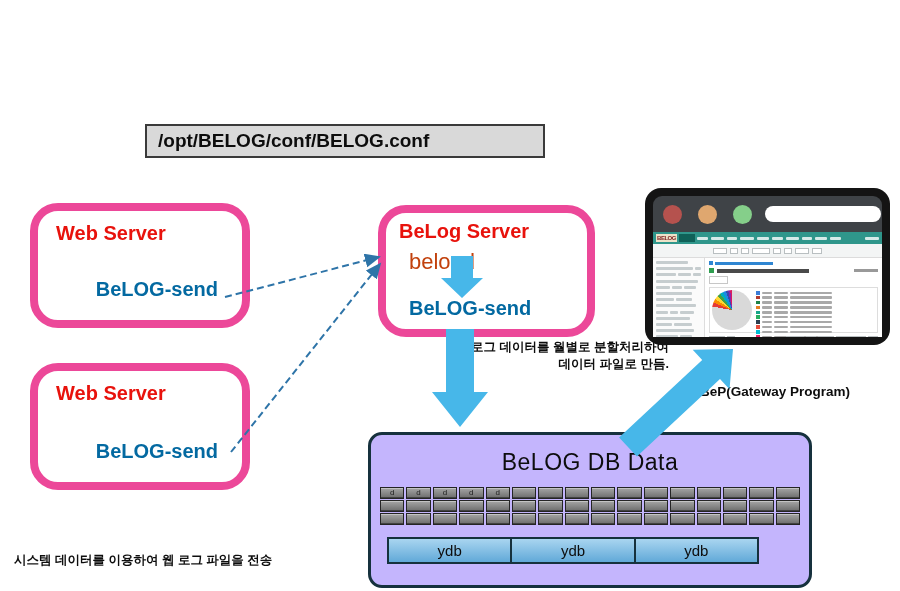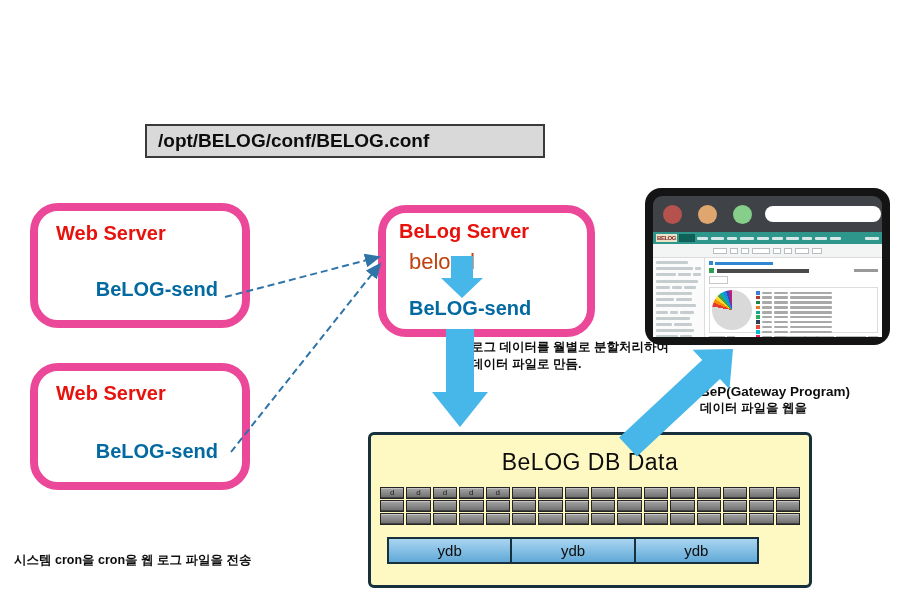--- a/index.html
+++ b/index.html
@@ -10,43 +10,43 @@
   
   .main-title{left:0;right:0;top:24px;text-align:center;font-size:31px;font-weight:bold;color:#0d0d0d;}
 
   
   .conf-box{background:#d9d9d9;border:2px solid #3a3a3a;font-weight:bold;color:#0d0d0d;
             display:flex;align-items:center;box-sizing:border-box;}
   .conf-top{left:145px;top:124px;width:400px;height:34px;font-size:19px;padding-left:11px;}
   .conf-bottom{left:8px;top:511px;width:294px;height:29px;font-size:15px;padding-left:9px;}
 
   
-  .cap{font-weight:bold;color:#0d0d0d;}
+  .cap{font-weight:bold;color:#0d0d0d;text-align:right;}
   .cap-apache{left:652px;top:155px;width:240px;text-align:center;font-size:15px;}
   .cap-split{left:471px;top:339px;font-size:12.5px;line-height:17px;}
   .cap-bep{left:700px;top:384px;font-size:12.5px;line-height:16px;}
   .cap-bep .b1{font-size:13.5px;}
   .cap-cron{left:14px;top:552px;font-size:12.5px;}
 
   
   .node{background:#fff;border:8px solid #ec4899;border-radius:28px;box-sizing:border-box;}
   .ws1{left:30px;top:203px;width:220px;height:125px;}
   .ws2{left:30px;top:363px;width:220px;height:127px;}
   .bs{left:378px;top:205px;width:217px;height:132px;}
   .node-title{position:absolute;font-size:20px;font-weight:bold;color:#e8120c;}
   .node-proc{position:absolute;font-size:20px;font-weight:bold;color:#0369a1;}
   .ws .node-title{left:18px;top:11px;}
   .ws .node-proc{right:24px;bottom:19px;}
   .bs .node-title{left:13px;top:7px;}
   .bs .daemon{position:absolute;left:23px;top:36px;font-size:22px;font-weight:normal;color:#c2410c;}
   .bs .node-proc{left:23px;top:84px;}
 
   
-  .db-box{left:368px;top:432px;width:444px;height:156px;background:#fef9c3;
-          border:3px solid #16313d;border-radius:6px;box-sizing:border-box;}
+  .db-box{left:368px;top:432px;width:444px;height:156px;background:#c4b5fd;
+          border:3px solid #16313d;border-radius:14px;box-sizing:border-box;}
   .db-title{position:absolute;left:0;right:0;top:14px;text-align:center;font-size:23px;
             font-weight:500;color:#0d0d0d;letter-spacing:.5px;}
   .db-grid{position:absolute;left:9px;top:52px;width:420px;}
   .db-row{display:flex;gap:2px;margin-bottom:1px;}
   .db-cell{flex:1;height:10px;border:1.5px solid #242424;background:linear-gradient(#a6a6a6,#6c6c6c);
            box-shadow:inset 0 1px 0 rgba(255,255,255,.35), inset 0 -1px 0 rgba(0,0,0,.4);
            font-size:8px;color:#1c1c1c;display:flex;align-items:center;justify-content:center;line-height:1;}
   .ydb-row{position:absolute;left:16px;top:102px;width:372px;display:flex;}
   .ydb-cell{flex:1;height:23px;border:2.5px solid #16313d;background:linear-gradient(#a9d5f0,#61a9d8);
             font-size:15px;color:#0d0d0d;text-align:center;line-height:23px;}
@@ -118,21 +118,20 @@
     <div class="node-proc">BeLOG-send</div>
   </div>
 
   <div class="abs cap cap-split">
     <div>로그 데이터를 월별로 분할처리하여</div>
     <div>데이터 파일로 만듬.</div>
   </div>
 
   <div class="abs cap cap-bep">
     <div class="b1">BeP(Gateway Program)</div>
-    <div>데이터 파일을 웹을</div>
   </div>
 
   <div class="abs db-box">
     <div class="db-title">BeLOG DB Data</div>
     <div class="db-grid">
         <div class="db-row">
           <div class="db-cell">d</div>
           <div class="db-cell">d</div>
           <div class="db-cell">d</div>
           <div class="db-cell">d</div>
@@ -187,21 +186,21 @@
         </div>
       </div>
     <div class="ydb-row">
         <div class="ydb-cell">ydb</div>
         <div class="ydb-cell">ydb</div>
         <div class="ydb-cell">ydb</div>
       </div>
   </div>
 
 
-  <div class="abs cap cap-cron">시스템 cron을 cron을 웹 로그 파일을 전송</div>
+  <div class="abs cap cap-cron">시스템 데이터를 이용하여 웹 로그 파일을 전송</div>
 
   <div class="abs browser">
     <div class="b-top">
       <div class="b-circle" id="circ0" style="left: 10px; background: rgb(181, 82, 78);"></div>
       <div class="b-circle" id="circ1" style="left: 45px; background: rgb(223, 167, 111);"></div>
       <div class="b-circle" id="circ2" style="left: 80px; background: rgb(133, 207, 138);"></div>
       <div class="b-pill"></div>
     </div>
     <div class="b-page">
       <div class="b-header">

